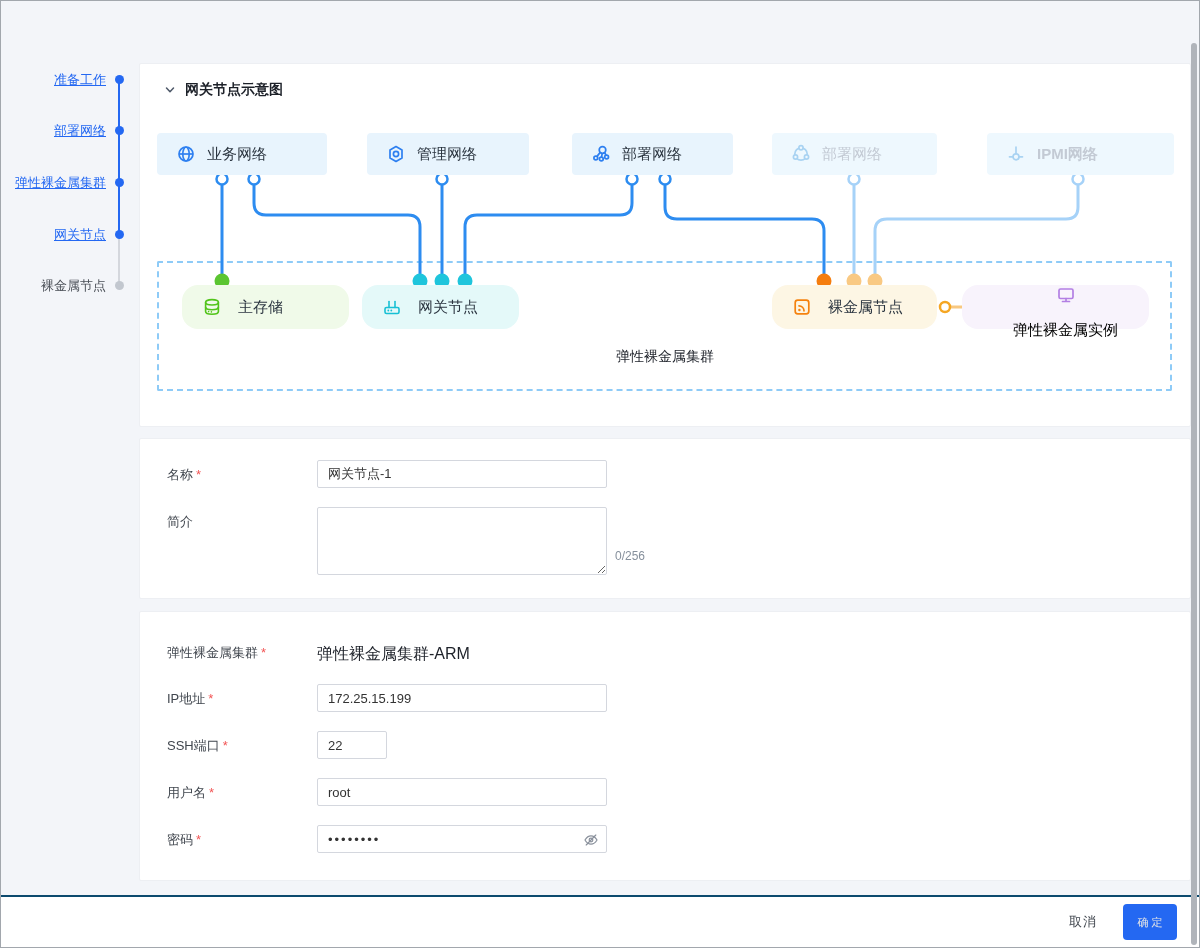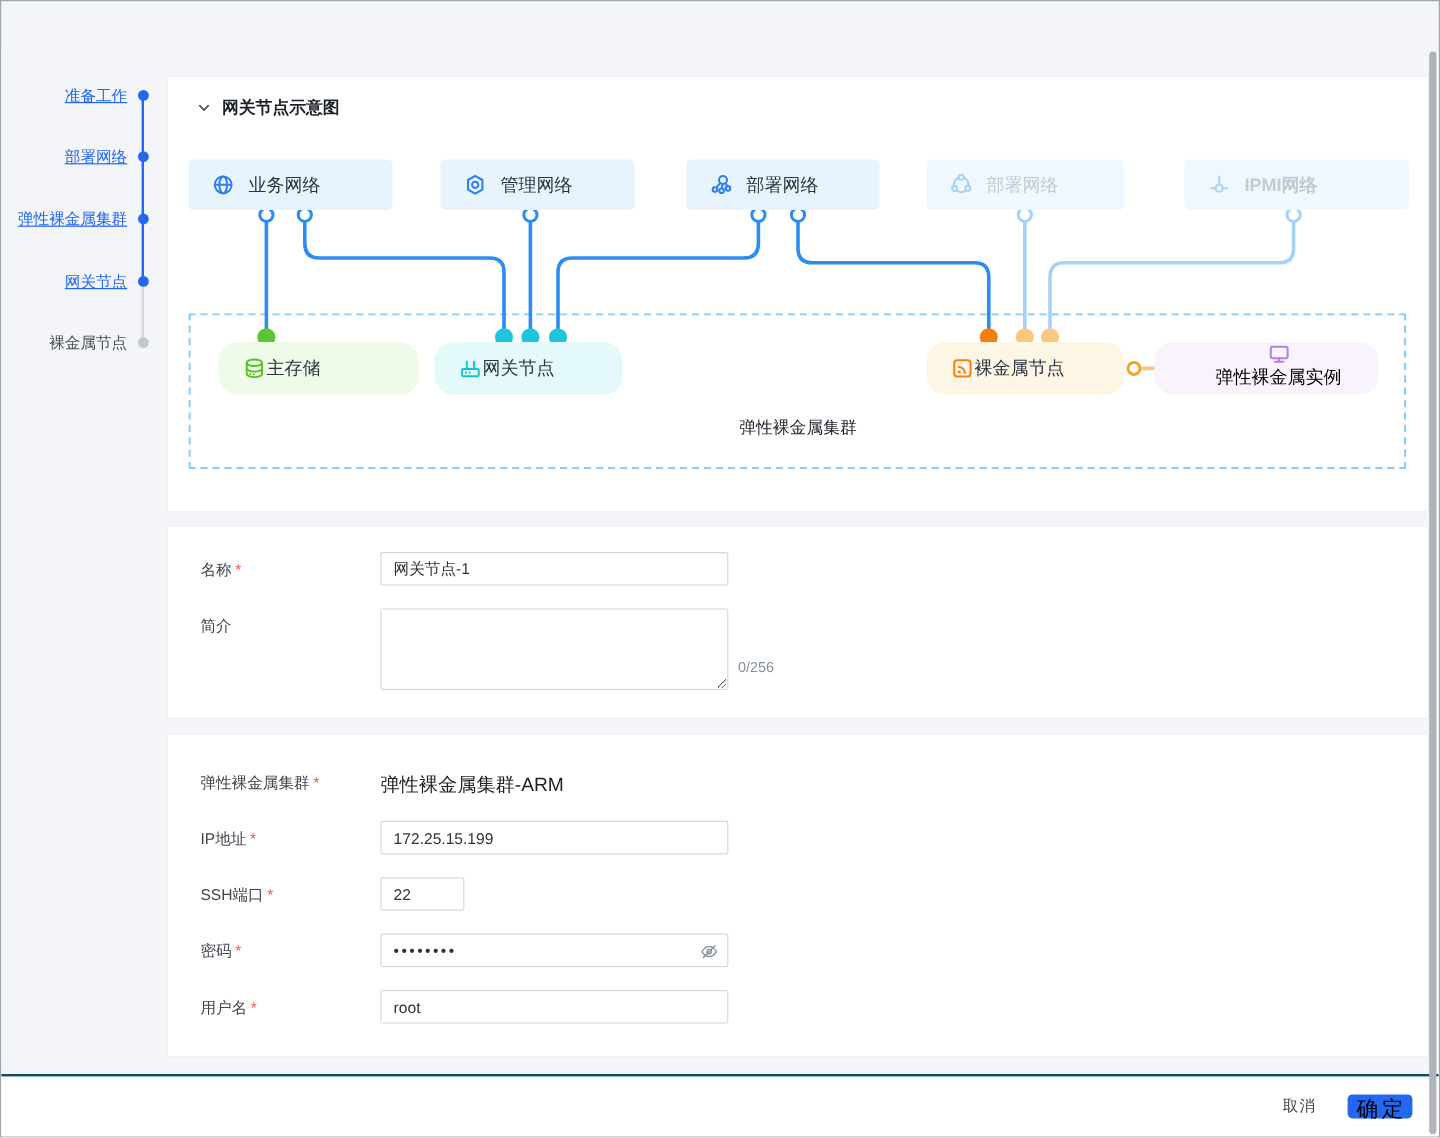--- a/index.html
+++ b/index.html
@@ -49,21 +49,21 @@
   .chip-off { background:#eef8fe; color:#c3cad4; }
   .chip-off .cicon { color:#a9d3f2; }
   .cicon { display:flex; }
 
   .dashed-box { position:absolute; left:17px; top:197px; width:1015px; height:130px;
                 border:2px dashed #8ecbf7; border-radius:2px; z-index:0; }
   .cluster-label { position:absolute; left:0; right:0; top:284px; text-align:center;
                    font-size:14px; color:#1d2129; z-index:2; }
 
   .node { position:absolute; top:221px; height:44px; border-radius:16px; display:flex;
-          align-items:center; padding-left:20px; gap:0; font-size:15px; color:#2b3540; z-index:2; }
+          align-items:center; padding-left:20px; gap:16px; font-size:15px; color:#2b3540; z-index:2; }
   .node-green  { background:#f0fae9; } .node-green  .nicon { color:#52c41a; }
   .node-cyan   { background:#e4f9f9; } .node-cyan   .nicon { color:#17c0d4; }
   .node-orange { background:#fdf6e4; } .node-orange .nicon { color:#f5820f; }
   .node-purple { background:#f8f3fc; color:#000000;flex-direction:column; } .node-purple .nicon { color:#b37fe3; }
   .nicon { display:flex; }
 
   .wires { position:absolute; left:0; top:0; z-index:1; pointer-events:none; }
 
   
   .frow { display:flex; align-items:flex-start; margin-bottom:19px; }
@@ -81,22 +81,22 @@
   .pwd-wrap { position:relative; width:290px; }
   .pwd-wrap .inp { width:290px; letter-spacing:2px; }
   .eye { position:absolute; right:8px; top:7px; cursor:pointer; display:flex; color:#8a919c; }
 
   
   .ftr { position:absolute; left:0; right:0; bottom:0; height:52px; background:#fff;
          border-top:2px solid #0c4a6e; display:flex; align-items:center;
          justify-content:flex-end; padding-right:22px; gap:26px; z-index:5; }
   .btn-cancel { font-size:13px; color:#40464e; background:none; border:none; cursor:pointer;
                 font-family:inherit; letter-spacing:1px; }
-  .btn-ok { width:54px; height:20px; background:#2468f2; color:#000000; border:none;
-            border-radius:4px; font-size:18px; letter-spacing:3px; text-indent:3px;
+  .btn-ok { width:54px; height:36px; background:#2468f2; color:#e5e5e5; border:none;
+            border-radius:4px; font-size:11px; letter-spacing:3px; text-indent:3px;
             cursor:pointer; font-family:inherit; }
 
   .scrollstrip { position:absolute; right:2px; top:42px; bottom:2px; width:6px;
                  background:#b0b4ba; border-radius:3px; z-index:6; }
 </style>
 </head>
 <body>
 
 <div class="app">
 
@@ -294,36 +294,36 @@
         </div>
         <div class="frow">
           <div class="flabel"><span>IP地址</span><span class="req">*</span></div>
           <input class="inp" type="text" value="172.25.15.199" style="">
         </div>
         <div class="frow">
           <div class="flabel"><span>SSH端口</span><span class="req">*</span></div>
           <input class="inp inp-sm" type="text" value="22" style="">
         </div>
         <div class="frow">
+          <div class="flabel"><span>用户名</span><span class="req">*</span></div>
+          <input class="inp" type="text" value="root" style="">
+        </div>
+        <div class="frow">
           <div class="flabel"><span>密码</span><span class="req">*</span></div>
           <div class="pwd-wrap">
             <input class="inp" type="text" value="••••••••" style="">
             <span class="eye">
               <svg width="16" height="16" viewBox="0 0 20 20" fill="none" stroke="currentColor" stroke-width="1.5" stroke-linecap="round">
                   <path d="M2.5,10 C4.6,6.4 7.2,4.8 10,4.8 S15.4,6.4 17.5,10 C15.4,13.6 12.8,15.2 10,15.2 S4.6,13.6 2.5,10 Z"></path>
                   <circle cx="10" cy="10" r="2.3"></circle>
                   <line x1="4" y1="16.2" x2="16" y2="3.8"></line>
                 </svg>
             </span>
           </div>
         </div>
-        <div class="frow">
-          <div class="flabel"><span>用户名</span><span class="req">*</span></div>
-          <input class="inp" type="text" value="root" style="">
-        </div>
       </section>
 
     </div>
   </div>
 
   <div class="ftr">
     <button class="btn-cancel">取消</button>
     <button class="btn-ok">确定</button>
   </div>
 

